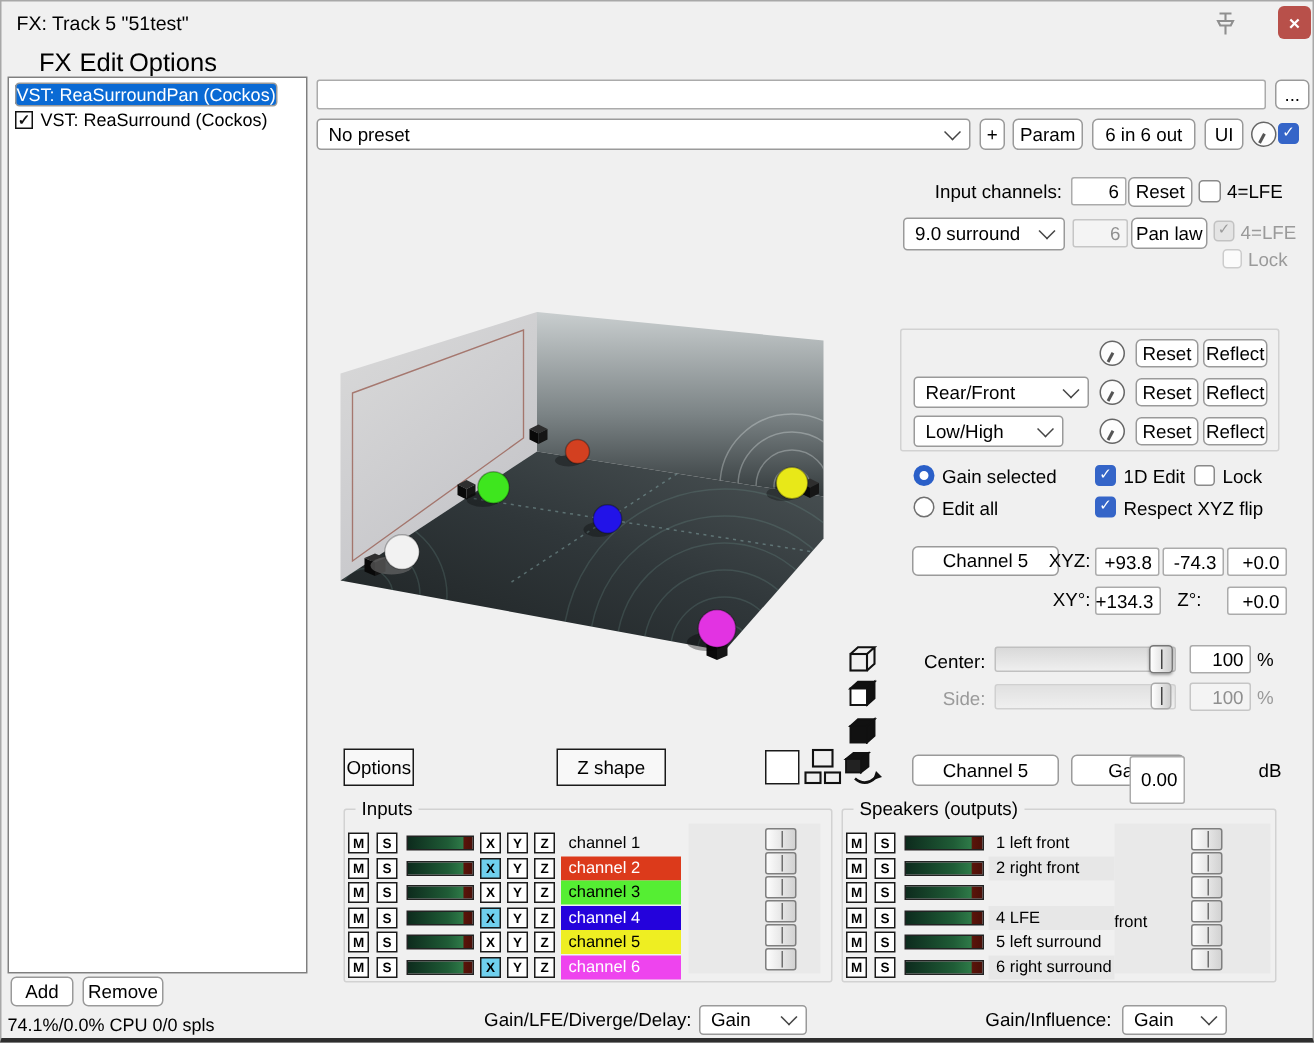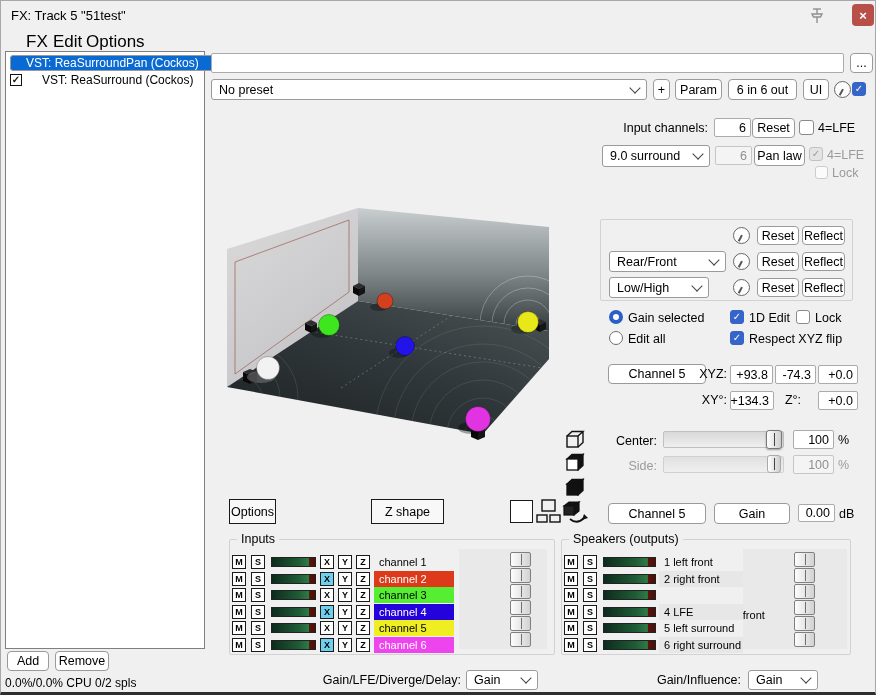--- a/index.html
+++ b/index.html
@@ -47,21 +47,21 @@
   .knob{position:absolute;width:17px;height:17px;border:1px solid #666;border-radius:50%;background:#fdfdfd;box-sizing:border-box;}
   .knob::after{content:"";position:absolute;left:7px;top:7px;width:1.5px;height:7px;background:#555;
     transform-origin:top center;transform:rotate(28deg);}
   .chlabel{position:absolute;height:16px;font-size:11px;display:flex;align-items:center;padding-left:5px;box-sizing:border-box;}
   .outlabel{position:absolute;height:16px;font-size:11px;display:flex;align-items:center;padding-left:5px;box-sizing:border-box;}
   .fxlist{position:absolute;left:4px;top:50px;width:200px;height:598px;background:#fff;
     border:1px solid #7f7f7f;box-sizing:border-box;}
   .fxrow{display:flex;align-items:center;height:17px;padding-left:4px;gap:5px;}
   .fxchk{width:12px;height:12px;border:1.5px solid #111;background:#fff;display:inline-flex;flex:none;
     align-items:center;justify-content:center;font-size:10px;font-weight:bold;color:#111;box-sizing:border-box;}
-  .fxname{font-size:12px;white-space:nowrap;padding:0 15px;}
+  .fxname{font-size:12px;white-space:nowrap;padding:0 0;}
   .fxname.sel{background:#0a6ad4;color:#fff;}
   .titlebar{position:absolute;left:0;top:0;right:0;height:28px;}
   .title-text{position:absolute;left:10px;top:7px;font-size:13px;}
   .closebtn{position:absolute;left:851px;top:3px;width:22px;height:22px;background:#b8504a;border-radius:4px;
     color:#fff;display:flex;align-items:center;justify-content:center;font-size:13px;font-weight:bold;}
   .menuitem{position:absolute;top:31px;font-size:17px;margin-left:17px;}
   svg{position:absolute;}
 </style>
 </head>
 <body>
@@ -311,21 +311,21 @@
   <div class="lbl" style="left:837px;top:432px">%</div>
 
   <div class="lbl dis" style="left:586px;top:458px;width:70px;text-align:right">Side:</div>
   <div class="track dis" style="left:662px;top:455px;width:121px"></div>
   <div class="hh dis" style="left:766px;top:454px;width:14px;height:18px"></div>
   <div class="field dis" style="left:792px;top:454px;width:41px;height:19px">100</div>
   <div class="lbl dis" style="left:837px;top:457px">%</div>
 
   <div class="btn" style="left:607px;top:502px;width:98px;height:21px">Channel 5</div>
   <div class="btn" style="left:713px;top:502px;width:76px;height:21px">Gain</div>
-  <div class="field" style="left:797px;top:503px;width:37px;height:18px">0.00</div>
+  <div class="field" style="left:752px;top:503px;width:37px;height:32px">0.00</div>
   <div class="lbl" style="left:838px;top:506px">dB</div>
 
   <div class="btn2" style="left:228px;top:498px;width:47px;height:25px">Options</div>
   <div class="btn2" style="left:370px;top:498px;width:73px;height:25px">Z shape</div>
 
   <div class="grp" style="left:228px;top:538px;width:324px;height:114px"></div>
   <div class="grp-title" style="left:236px;top:531px">Inputs</div>
   <div class="vcol" style="left:458px;top:548px;width:88px;height:100px"></div>
 
   <div class="mini" style="left:231px;top:554px">M</div>
@@ -419,21 +419,21 @@
 
   <div class="vh" style="left:793px;top:551px"></div>
   <div class="vh" style="left:793px;top:567px"></div>
   <div class="vh" style="left:793px;top:583px"></div>
   <div class="vh" style="left:793px;top:599px"></div>
   <div class="vh" style="left:793px;top:615px"></div>
   <div class="vh" style="left:793px;top:631px"></div>
 
   <div class="btn" style="left:6px;top:650px;width:42px;height:20px">Add</div>
   <div class="btn" style="left:54px;top:650px;width:54px;height:20px">Remove</div>
-  <div class="lbl" style="left:4px;top:675px;font-size:12px">0.0%/0.0% CPU 0/2 spls</div>
+  <div class="lbl" style="left:4px;top:675px;font-size:12px">74.1%/0.0% CPU 0/0 spls</div>
 
   <div class="lbl" style="left:320px;top:672px;width:140px;text-align:right">Gain/LFE/Diverge/Delay:</div>
   <div class="sel" style="left:465px;top:669px;width:72px;height:20px">
     <span>Gain</span>
       <span class="chev"></span>
   </div>
   <div class="lbl" style="left:640px;top:672px;width:100px;text-align:right">Gain/Influence:</div>
   <div class="sel" style="left:747px;top:669px;width:70px;height:20px">
     <span>Gain</span>
       <span class="chev"></span>

